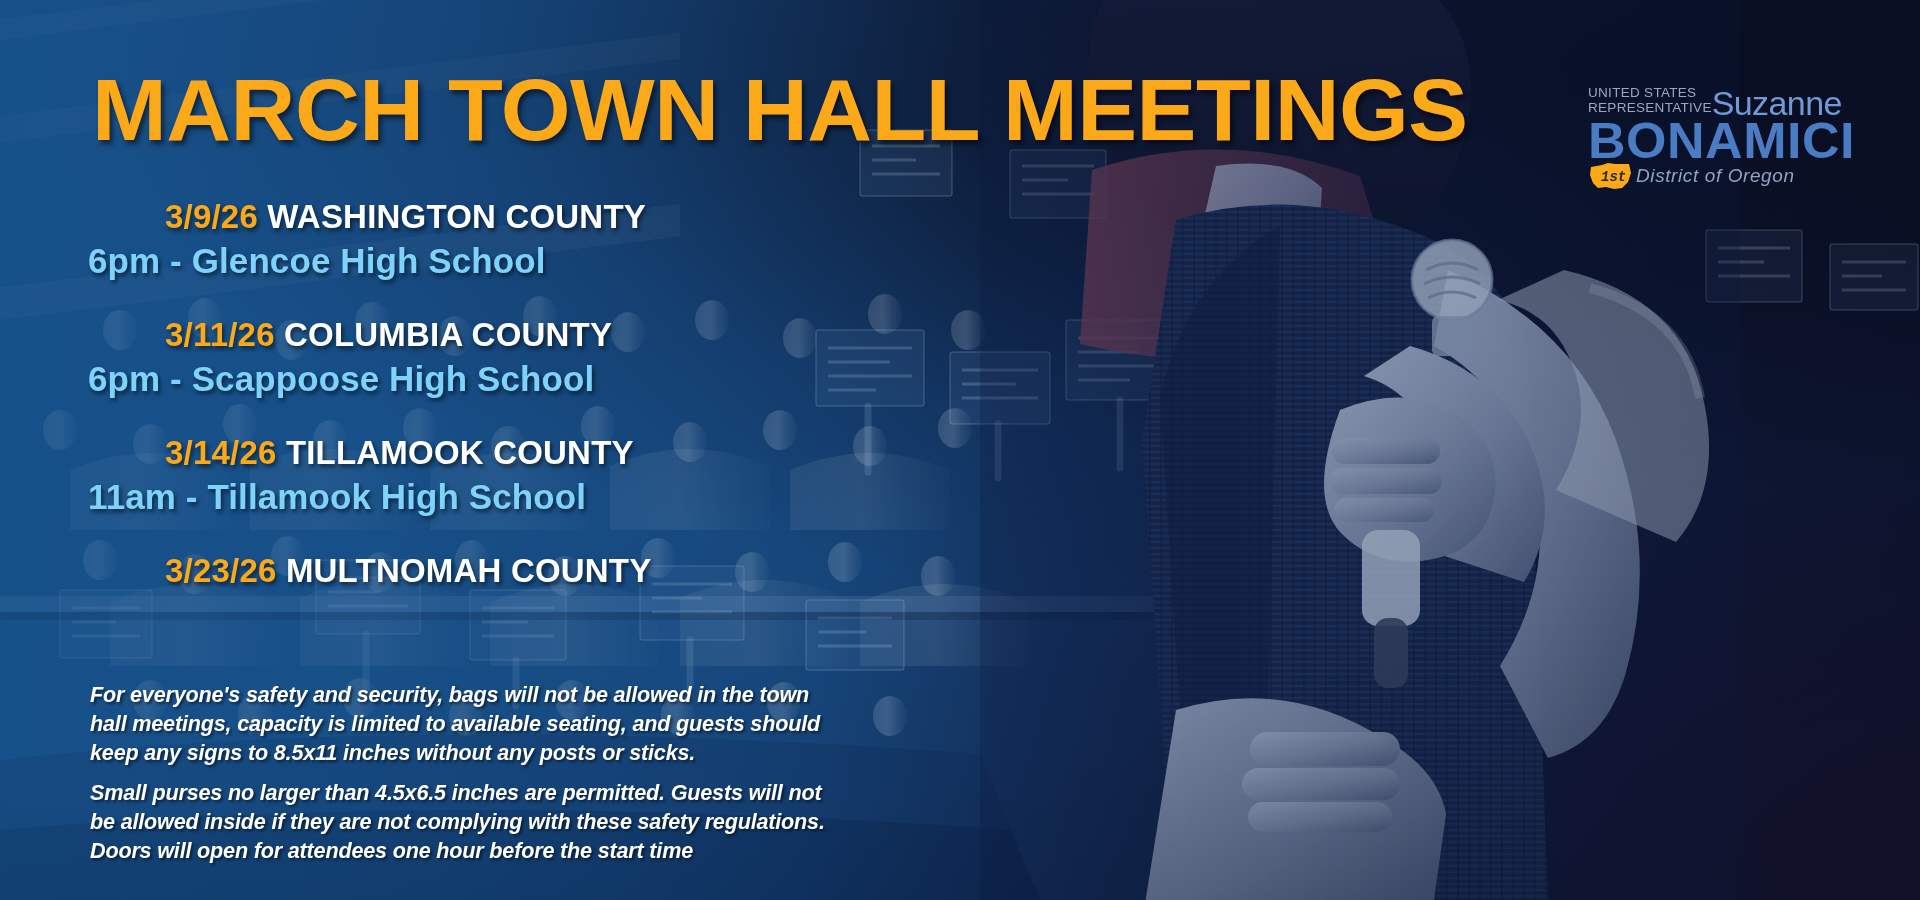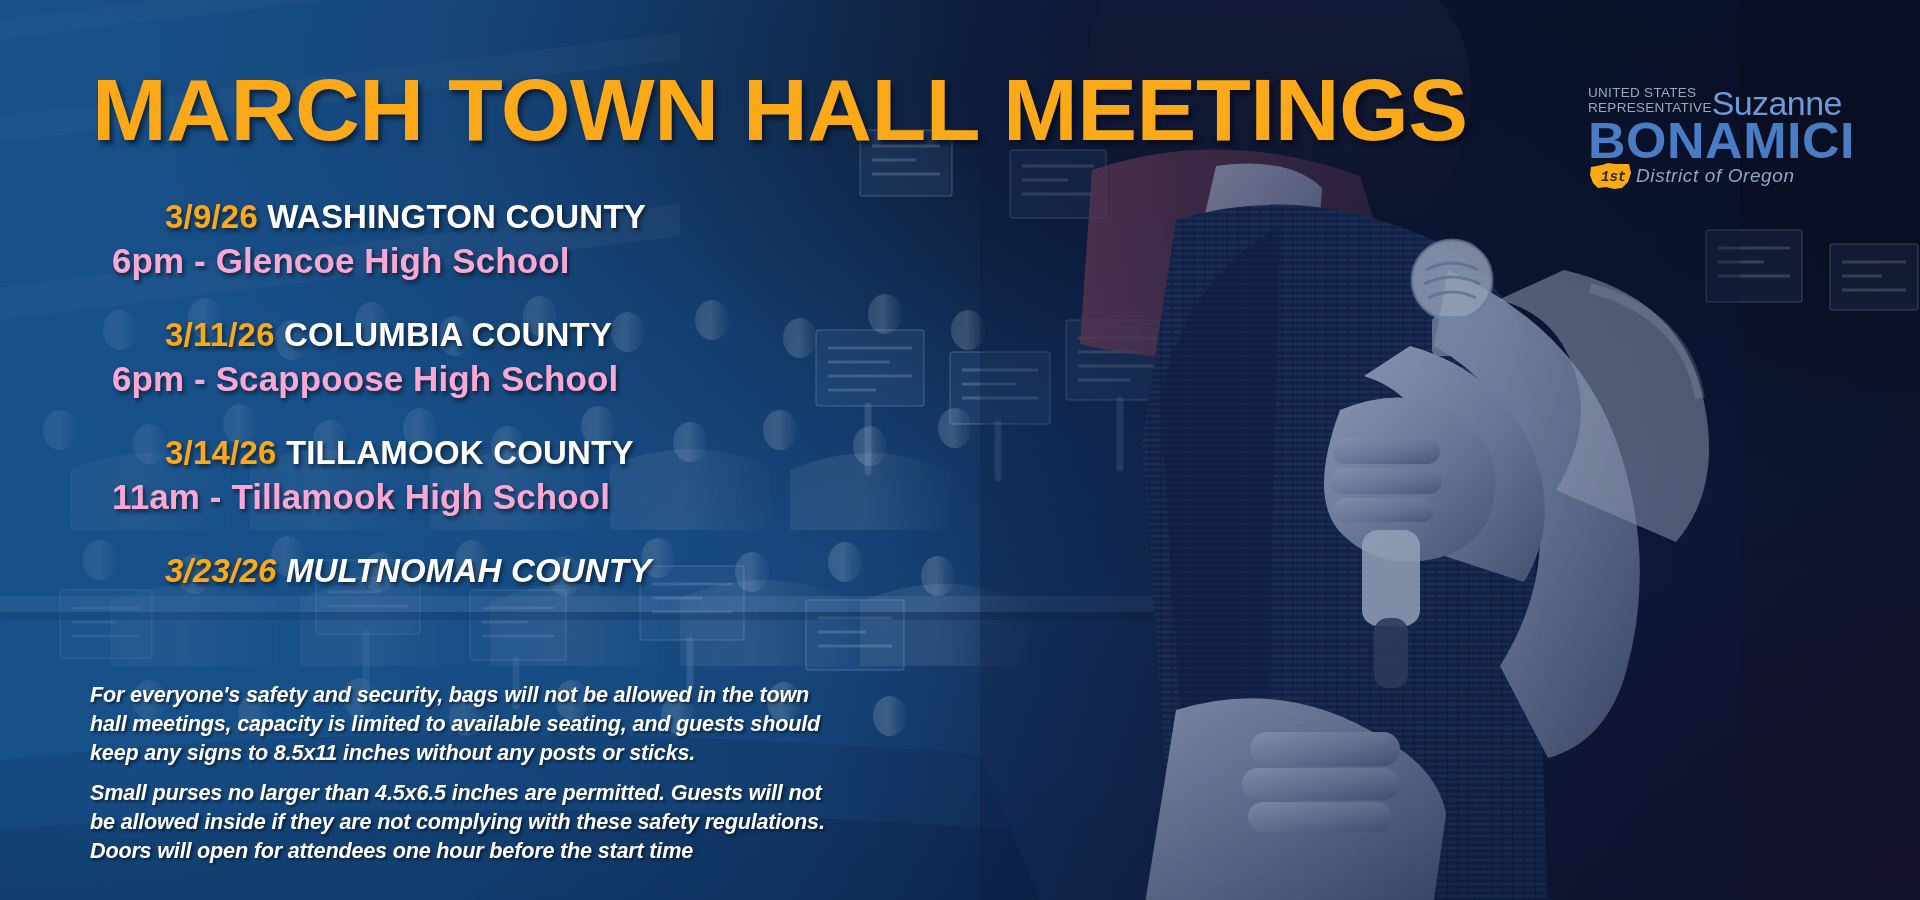--- a/index.html
+++ b/index.html
@@ -97,35 +97,35 @@
     font-size:14px; font-weight:bold; color:#2a2a2a; font-style:italic;
   }
   .logo-district{
     font-size:19px; color:#8fa4c2; font-style:italic; letter-spacing:.6px;
     margin-left:-4px; white-space:nowrap;
   }
 
   
   .meetings{ position:absolute; left:0; top:196px; width:900px; }
   .meeting{ margin-bottom:30px; }
-  .meeting:last-child{ margin-bottom:0;font-style:italic; }
+  .meeting:last-child{ margin-bottom:0; }
   .m-line1{
     font-size:33px; font-weight:bold; color:#ffffff;
     letter-spacing:.2px; line-height:42px;
     text-shadow:2px 3px 4px rgba(0,0,0,.55);
     padding-left:134px;
     white-space:nowrap;
     margin-left:31px;
   }
   .m-date{ color:#FBA919; }
   .m-line2{
-    font-size:35px; font-weight:bold; color:#f9a8d4;
+    font-size:35px; font-weight:bold; color:#7dd3fc;
     line-height:46px; letter-spacing:.1px;
     text-shadow:2px 3px 4px rgba(0,0,0,.55);
-    padding-left:112px;
+    padding-left:88px;
     white-space:nowrap;
   }
 
   
   .notes{ position:absolute; left:90px; top:680px; width:790px; }
   .note-p{
     font-size:22.5px; line-height:29px;
     font-style:italic; font-weight:bold; color:#ffffff;
     text-shadow:2px 2px 3px rgba(0,0,0,.55);
     letter-spacing:-.2px;

